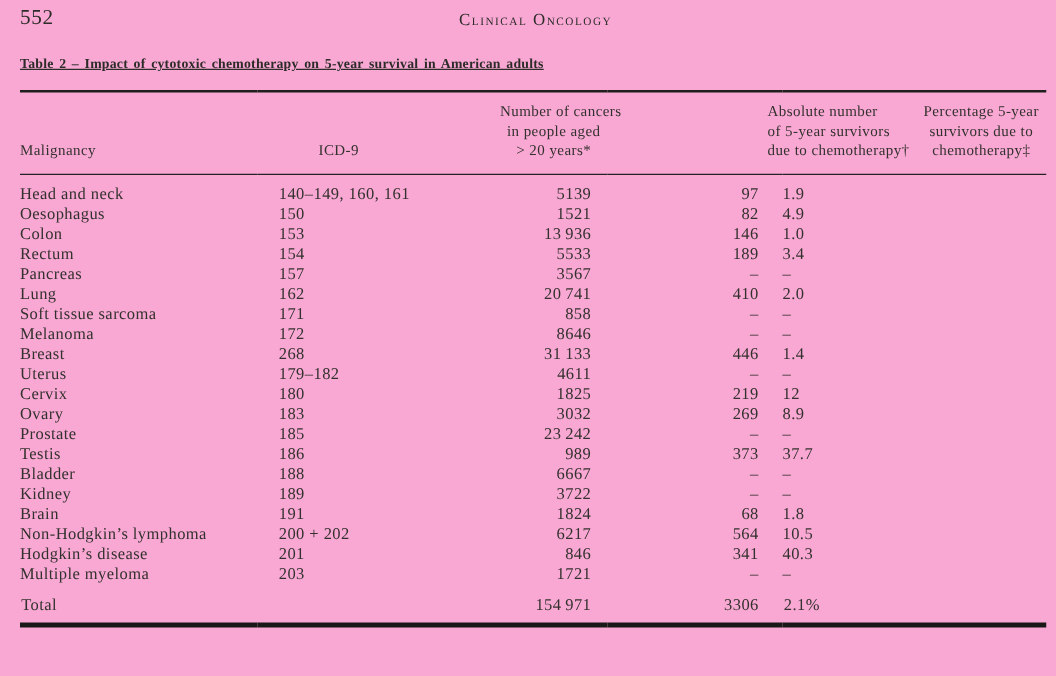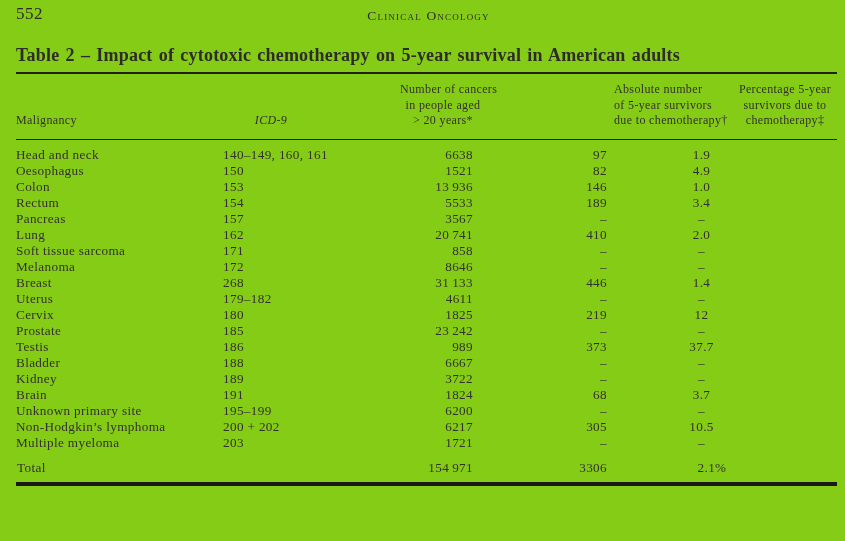--- a/index.html
+++ b/index.html
@@ -1,21 +1,21 @@
 <!DOCTYPE html>
 <html><head>
 <meta charset="utf-8">
 <style>
   html, body { margin: 0; padding: 0; }
   body { background: #e9e9e7; }
   .page {
     position: relative;
     width: 845px;
     height: 541px;
-    background: #84cc16;
+    background: #f9a8d4;
     color: #2e2c29;
     font-family: "Liberation Serif", "DejaVu Serif", serif;
     overflow: hidden;
     box-sizing: border-box;
   }
   .page-num {
     position: absolute;
     left: 16px; top: 4px;
     font-size: 17px;
     letter-spacing: 0.5px;
@@ -25,24 +25,25 @@
     left: 12px; right: 0; top: 8px;
     text-align: center;
     font-variant: small-caps;
     font-size: 13.5px;
     letter-spacing: 1.2px;
   }
   .table-caption {
     position: absolute;
     left: 16px; top: 45px;
     font-weight: bold;
-    font-size: 18px;
+    font-size: 11px;
     letter-spacing: 0.2px;
     word-spacing: 1.5px;
     white-space: nowrap;
+    text-decoration: underline;
   }
   table.data-table {
     position: absolute;
     left: 16px; top: 72px;
     width: 821px;
     border-collapse: collapse;
     table-layout: fixed;
     font-size: 13.2px;
     letter-spacing: 0.35px;
     border-top: 2px solid #201f1d;
@@ -58,32 +59,32 @@
   thead tr { border-bottom: 1.5px solid #242321; }
   thead th {
     font-weight: normal;
     vertical-align: bottom;
     padding: 8px 0 10px 0;
     line-height: 15.5px;
     font-size: 12px;
   }
   thead th div { white-space: nowrap; }
   th.h1 { text-align: left; }
-  th.h2 { text-align: center; font-style: italic; }
+  th.h2 { text-align: center; }
   th.h3 { text-align: center; padding-left: 64px; }
   th.h4 { text-align: center; padding-left: 128px; }
   th.h5 { text-align: center; padding-left: 107px; }
 
   tbody td { padding: 0; line-height: 16px; white-space: nowrap; }
   tbody tr:first-child td { padding-top: 7px; }
   td.col1 { text-align: left; margin-left: 16px; }
   td.col2 { padding-left: 17px; }
   td.col3 { text-align: right; padding-right: 13px; }
   td.col4 { text-align: right; padding-right: 19px; }
-  td.col5 { text-align: center; padding-right: 60px; }
+  td.col5 { text-align: left; padding-right: 60px; }
 
   tfoot td { padding-top: 9px; padding-bottom: 6px; line-height: 16px; white-space: nowrap; }
   tfoot td.col5 { padding-right: 40px; }
 </style>
 </head>
 <body>
 
 <div class="page">
 
   <span class="page-num">552</span>
@@ -121,21 +122,21 @@
           <div>Percentage 5-year</div>
           <div>survivors due to</div>
           <div>chemotherapy‡</div>
         </th>
       </tr>
     </thead>
     <tbody id="table-body">
         <tr>
           <td class="col1">Head and neck</td>
           <td class="col2">140–149, 160, 161</td>
-          <td class="col3">6638</td>
+          <td class="col3">5139</td>
           <td class="col4">97</td>
           <td class="col5">1.9</td>
         </tr>
         <tr>
           <td class="col1">Oesophagus</td>
           <td class="col2">150</td>
           <td class="col3">1521</td>
           <td class="col4">82</td>
           <td class="col5">4.9</td>
         </tr>
@@ -196,20 +197,27 @@
           <td class="col5">–</td>
         </tr>
         <tr>
           <td class="col1">Cervix</td>
           <td class="col2">180</td>
           <td class="col3">1825</td>
           <td class="col4">219</td>
           <td class="col5">12</td>
         </tr>
         <tr>
+          <td class="col1">Ovary</td>
+          <td class="col2">183</td>
+          <td class="col3">3032</td>
+          <td class="col4">269</td>
+          <td class="col5">8.9</td>
+        </tr>
+        <tr>
           <td class="col1">Prostate</td>
           <td class="col2">185</td>
           <td class="col3">23 242</td>
           <td class="col4">–</td>
           <td class="col5">–</td>
         </tr>
         <tr>
           <td class="col1">Testis</td>
           <td class="col2">186</td>
           <td class="col3">989</td>
@@ -228,35 +236,35 @@
           <td class="col2">189</td>
           <td class="col3">3722</td>
           <td class="col4">–</td>
           <td class="col5">–</td>
         </tr>
         <tr>
           <td class="col1">Brain</td>
           <td class="col2">191</td>
           <td class="col3">1824</td>
           <td class="col4">68</td>
-          <td class="col5">3.7</td>
-        </tr>
-        <tr>
-          <td class="col1">Unknown primary site</td>
-          <td class="col2">195–199</td>
-          <td class="col3">6200</td>
-          <td class="col4">–</td>
-          <td class="col5">–</td>
+          <td class="col5">1.8</td>
         </tr>
         <tr>
           <td class="col1">Non-Hodgkin’s lymphoma</td>
           <td class="col2">200 + 202</td>
           <td class="col3">6217</td>
-          <td class="col4">305</td>
+          <td class="col4">564</td>
           <td class="col5">10.5</td>
+        </tr>
+        <tr>
+          <td class="col1">Hodgkin’s disease</td>
+          <td class="col2">201</td>
+          <td class="col3">846</td>
+          <td class="col4">341</td>
+          <td class="col5">40.3</td>
         </tr>
         <tr>
           <td class="col1">Multiple myeloma</td>
           <td class="col2">203</td>
           <td class="col3">1721</td>
           <td class="col4">–</td>
           <td class="col5">–</td>
         </tr>
       </tbody>
     <tfoot>

